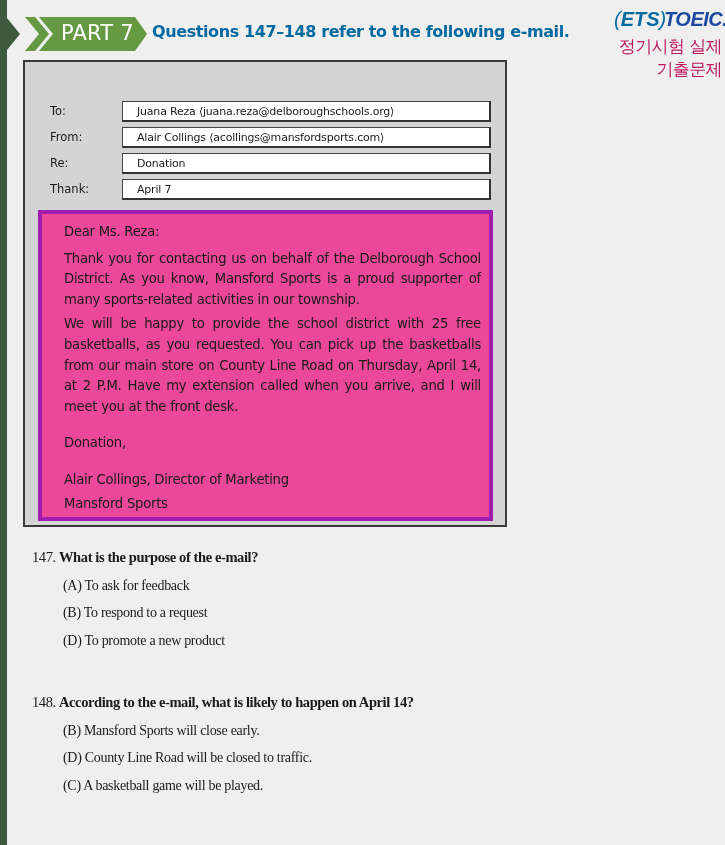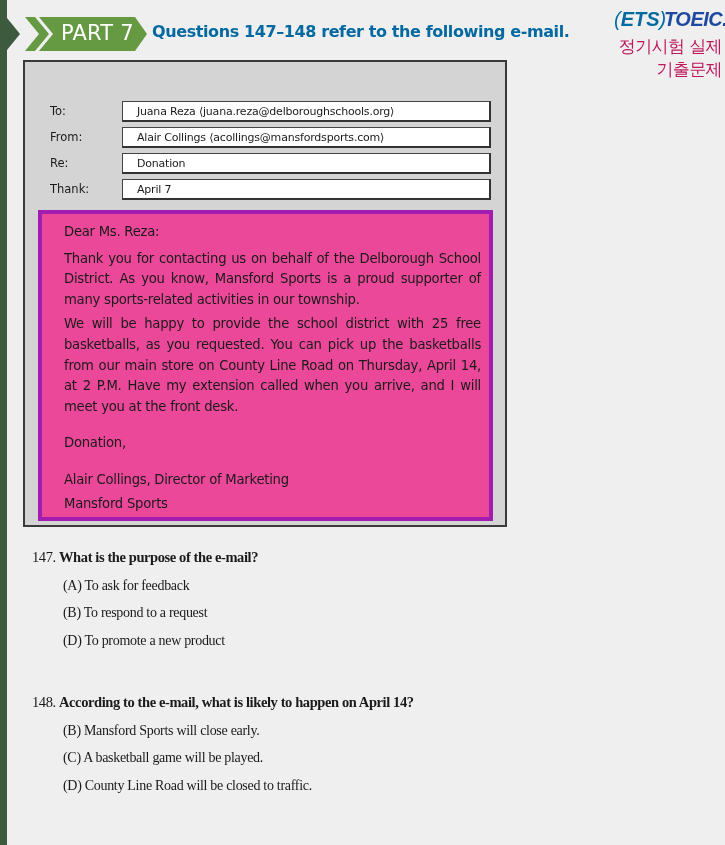--- a/index.html
+++ b/index.html
@@ -178,16 +178,16 @@
   </ul>
 </div>
 
 <div class="question q148">
   <div class="stem">
     <span class="num">148.</span>
     <span class="qtext">According to the e-mail, what is likely to happen on April 14?</span>
   </div>
   <ul class="options">
     <li class="option">(B) Mansford Sports will close early.</li>
+    <li class="option">(D) County Line Road will be closed to traffic.</li>
     <li class="option">(C) A basketball game will be played.</li>
-    <li class="option">(D) County Line Road will be closed to traffic.</li>
   </ul>
 </div>
 
 </body></html>

